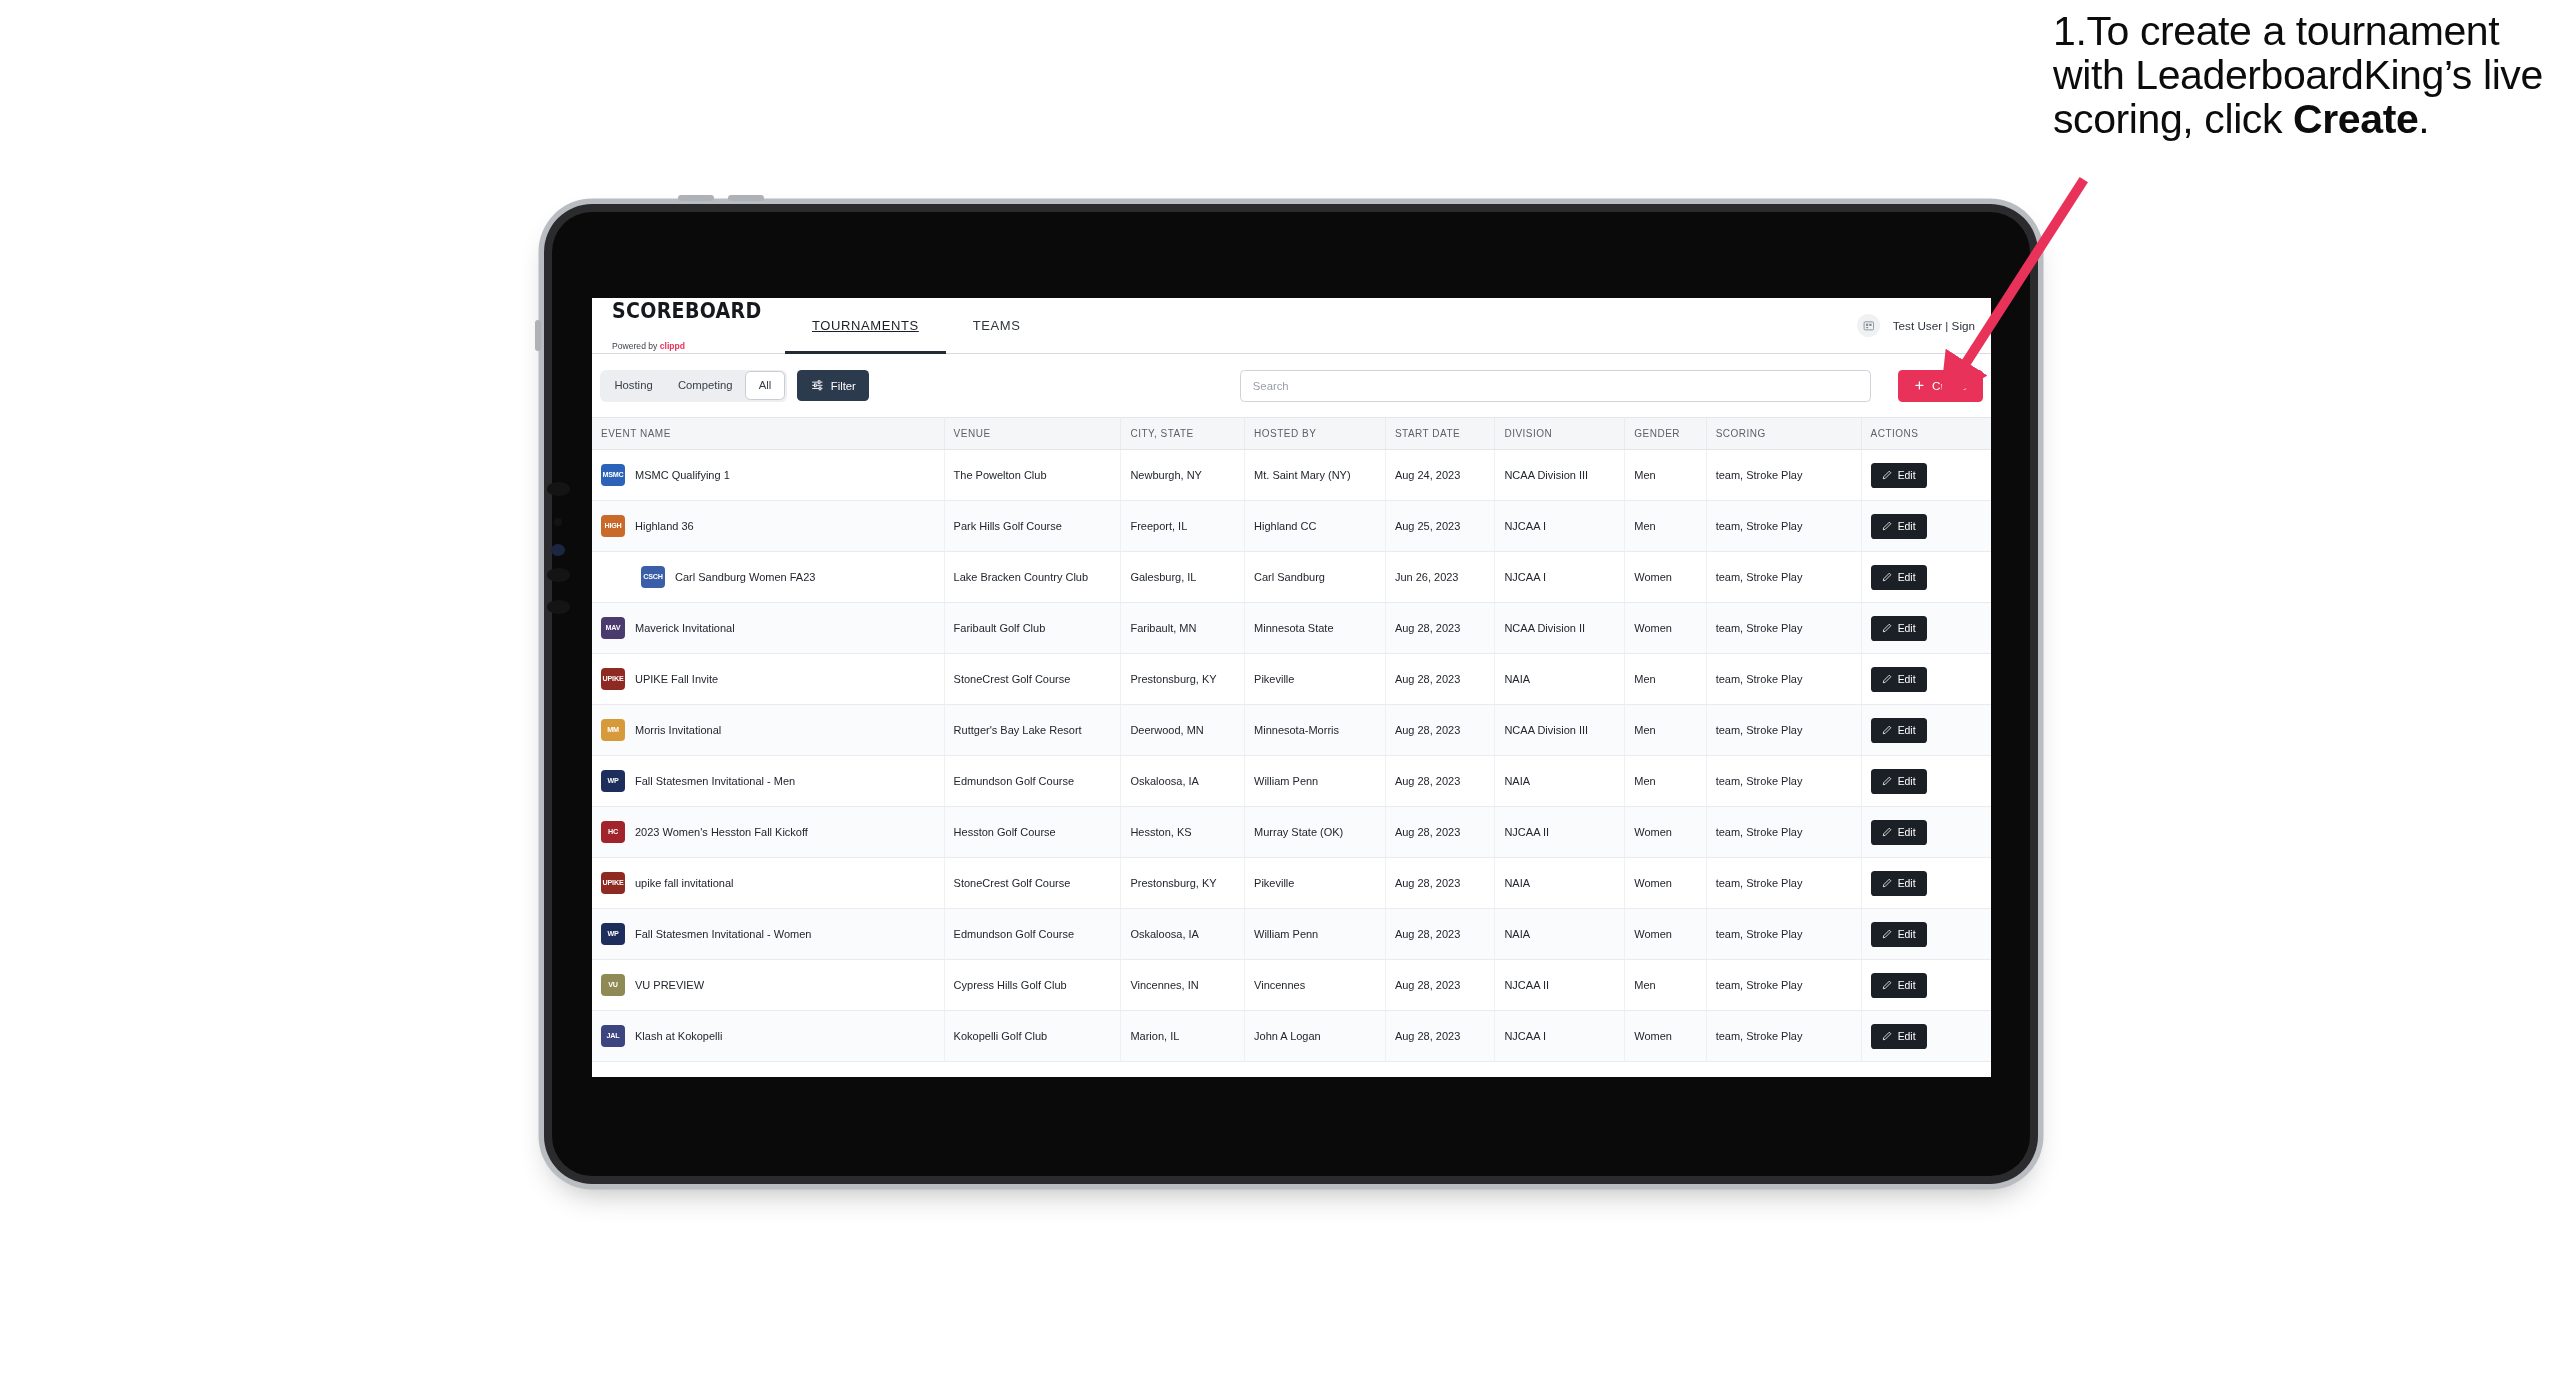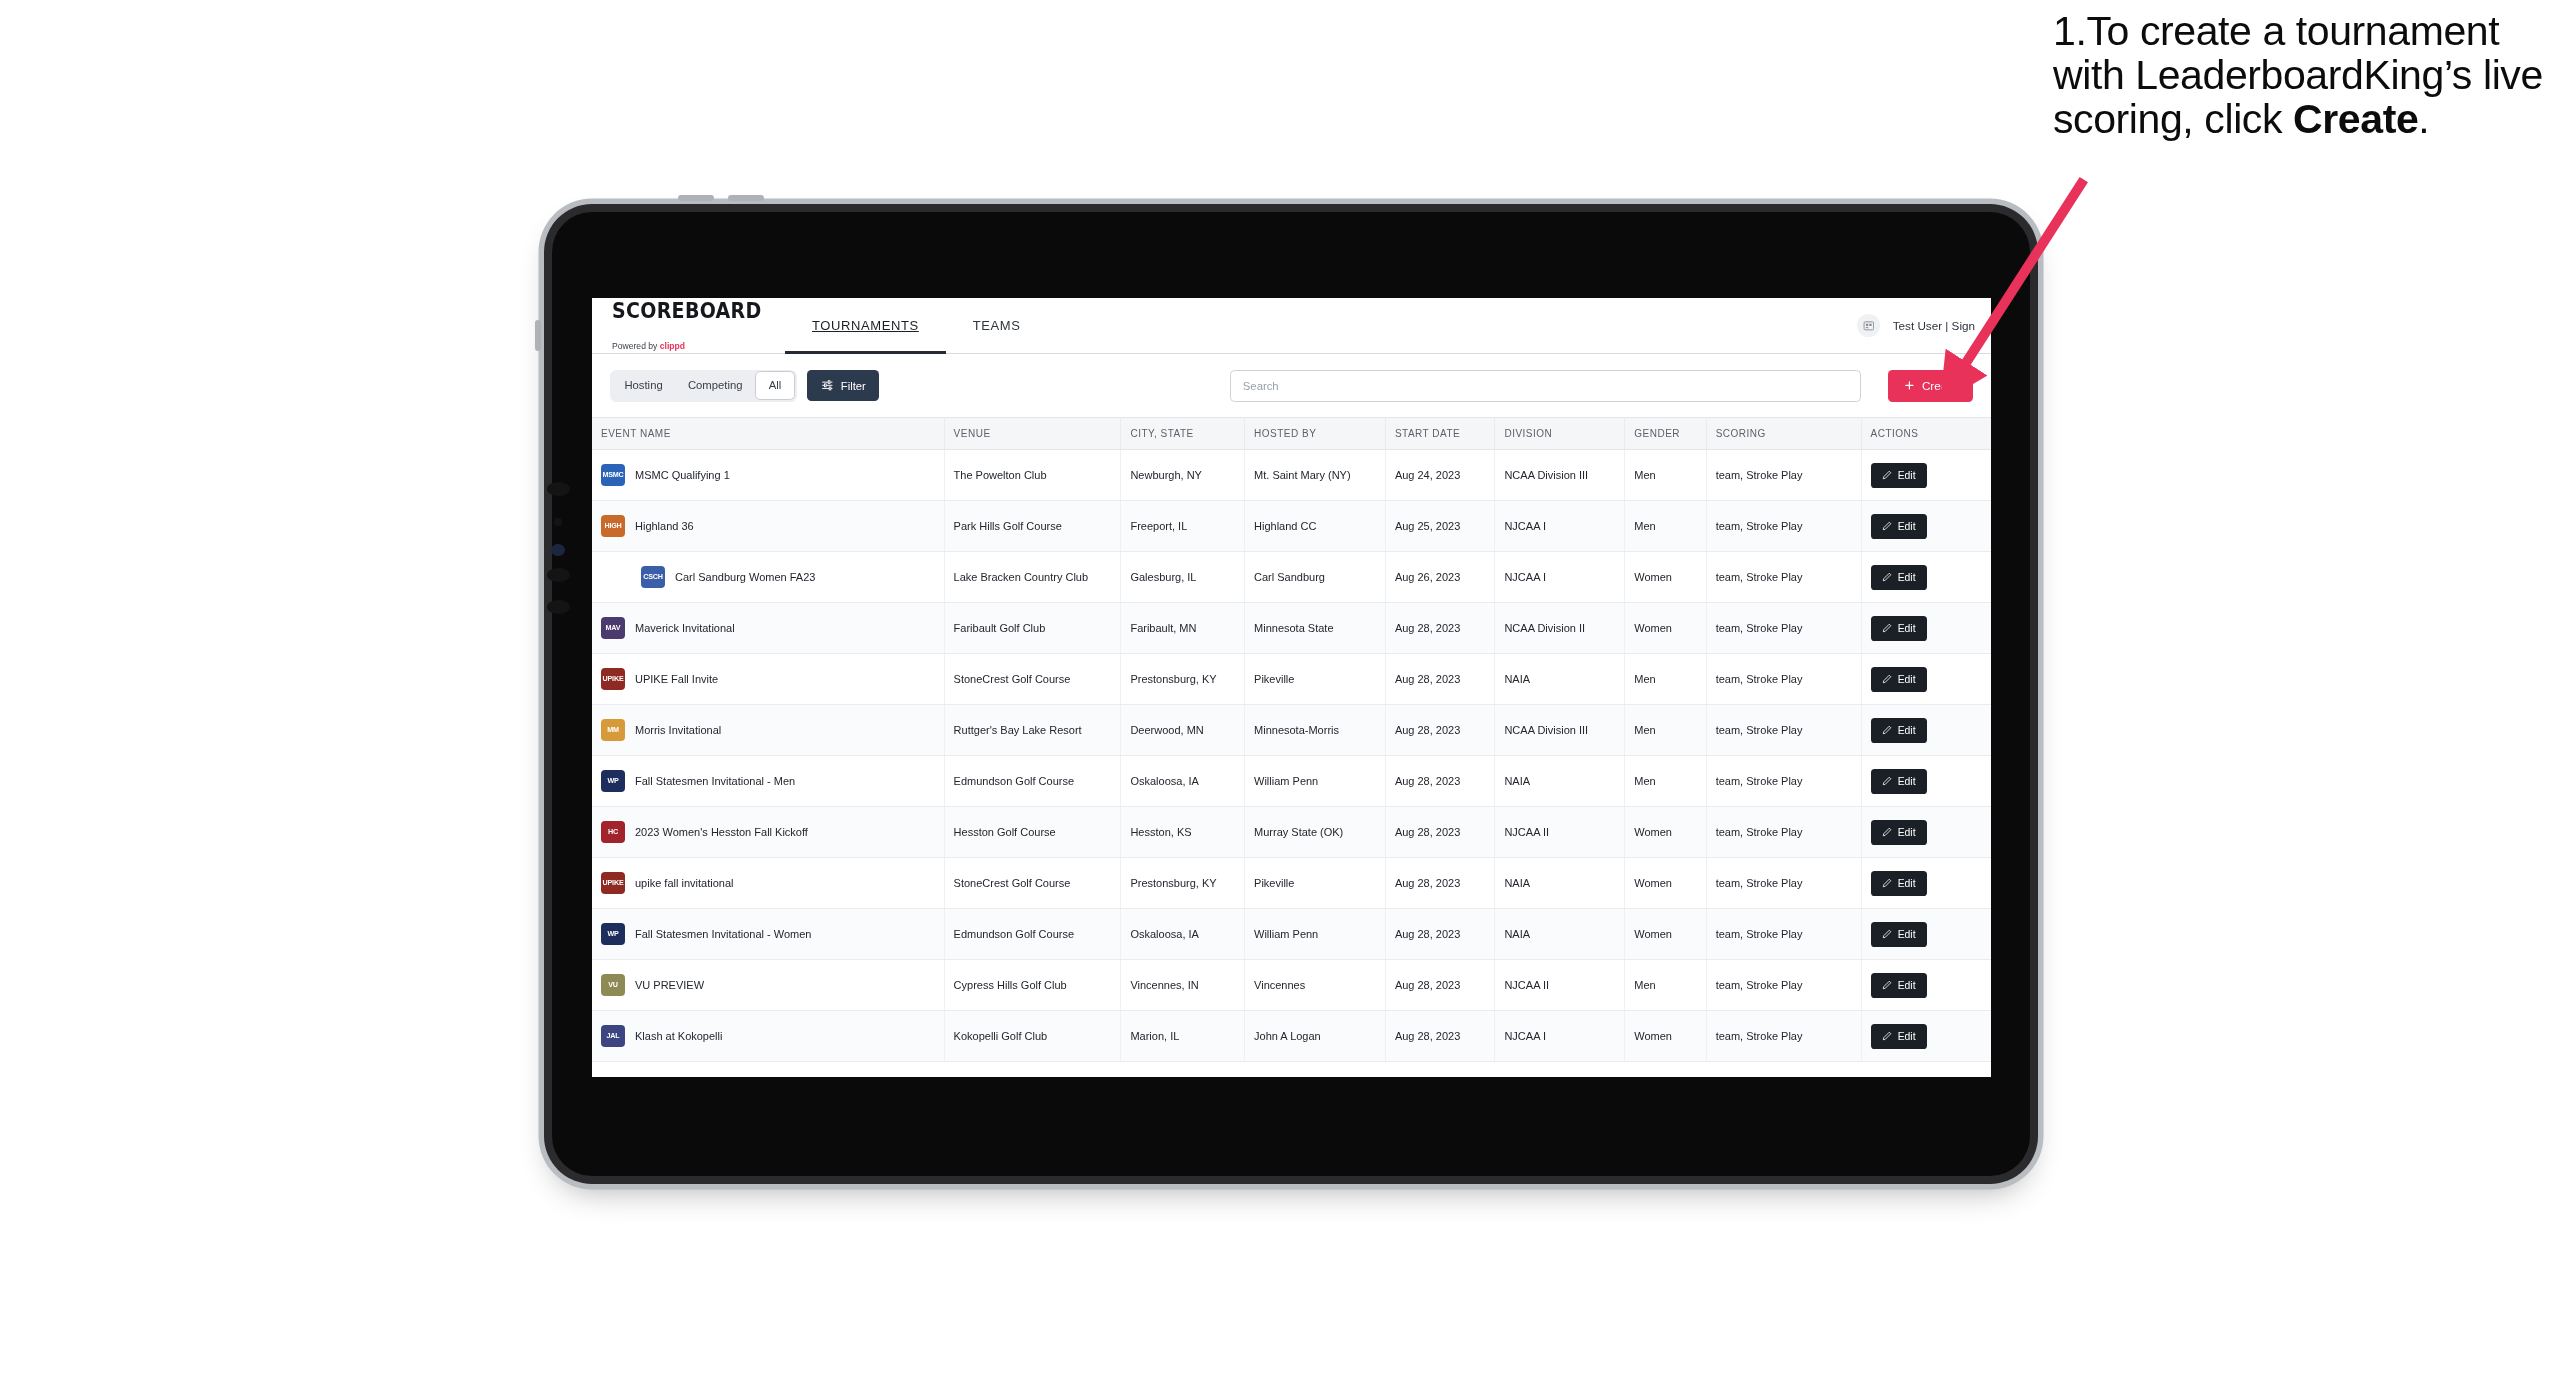--- a/index.html
+++ b/index.html
@@ -81,21 +81,21 @@
   #avatar {
     width: 23.4px; height: 23.4px; border-radius: 50%;
     background: #f0f1f3; display: flex; align-items: center; justify-content: center;
     color: #8a9099;
   }
   #user-text { font-size: 11.7px; color: #2e333b; white-space: nowrap; }
 
   
   #toolbar {
     display: flex; align-items: center;
-    height: 63px; padding: 0 18px; gap: 10.8px; background: #fff;
+    height: 63px; padding: 0 8px; gap: 10.8px; background: #fff;
   }
   #segmented {
     display: flex; align-items: center;
     background: #eceef1; border-radius: 6.3px; height: 32px; padding: 0 1.8px;
   }
   .seg {
     font-size: 11.3px; color: #3a4049; padding: 0 12.6px; line-height: 29px;
     cursor: pointer; border-radius: 5.4px;
   }
   .seg.selected {
@@ -333,21 +333,21 @@
             <tr>
               <td>
                 <div class="ev-cell">
                   <div class="logo" style="background: rgb(58, 95, 168); margin-left: 40px;">CSCH</div>
                   <span>Carl Sandburg Women FA23</span>
                 </div>
               </td>
               <td>Lake Bracken Country Club</td>
               <td>Galesburg, IL</td>
               <td>Carl Sandburg</td>
-              <td>Aug 26, 2023</td>
+              <td>Jun 26, 2023</td>
               <td>NJCAA I</td>
               <td>Women</td>
               <td>team, Stroke Play</td>
               <td><button class="edit-btn">
                   <svg width="10" height="10" viewBox="0 0 16 16">
                     <path d="M11.6 1.9 14.1 4.4 5.2 13.3 2 14l.7-3.2z" fill="none" stroke="#fff" stroke-width="1.3" stroke-linejoin="round"></path>
                   </svg>
                   <span>Edit</span>
                 </button></td>
             </tr>

